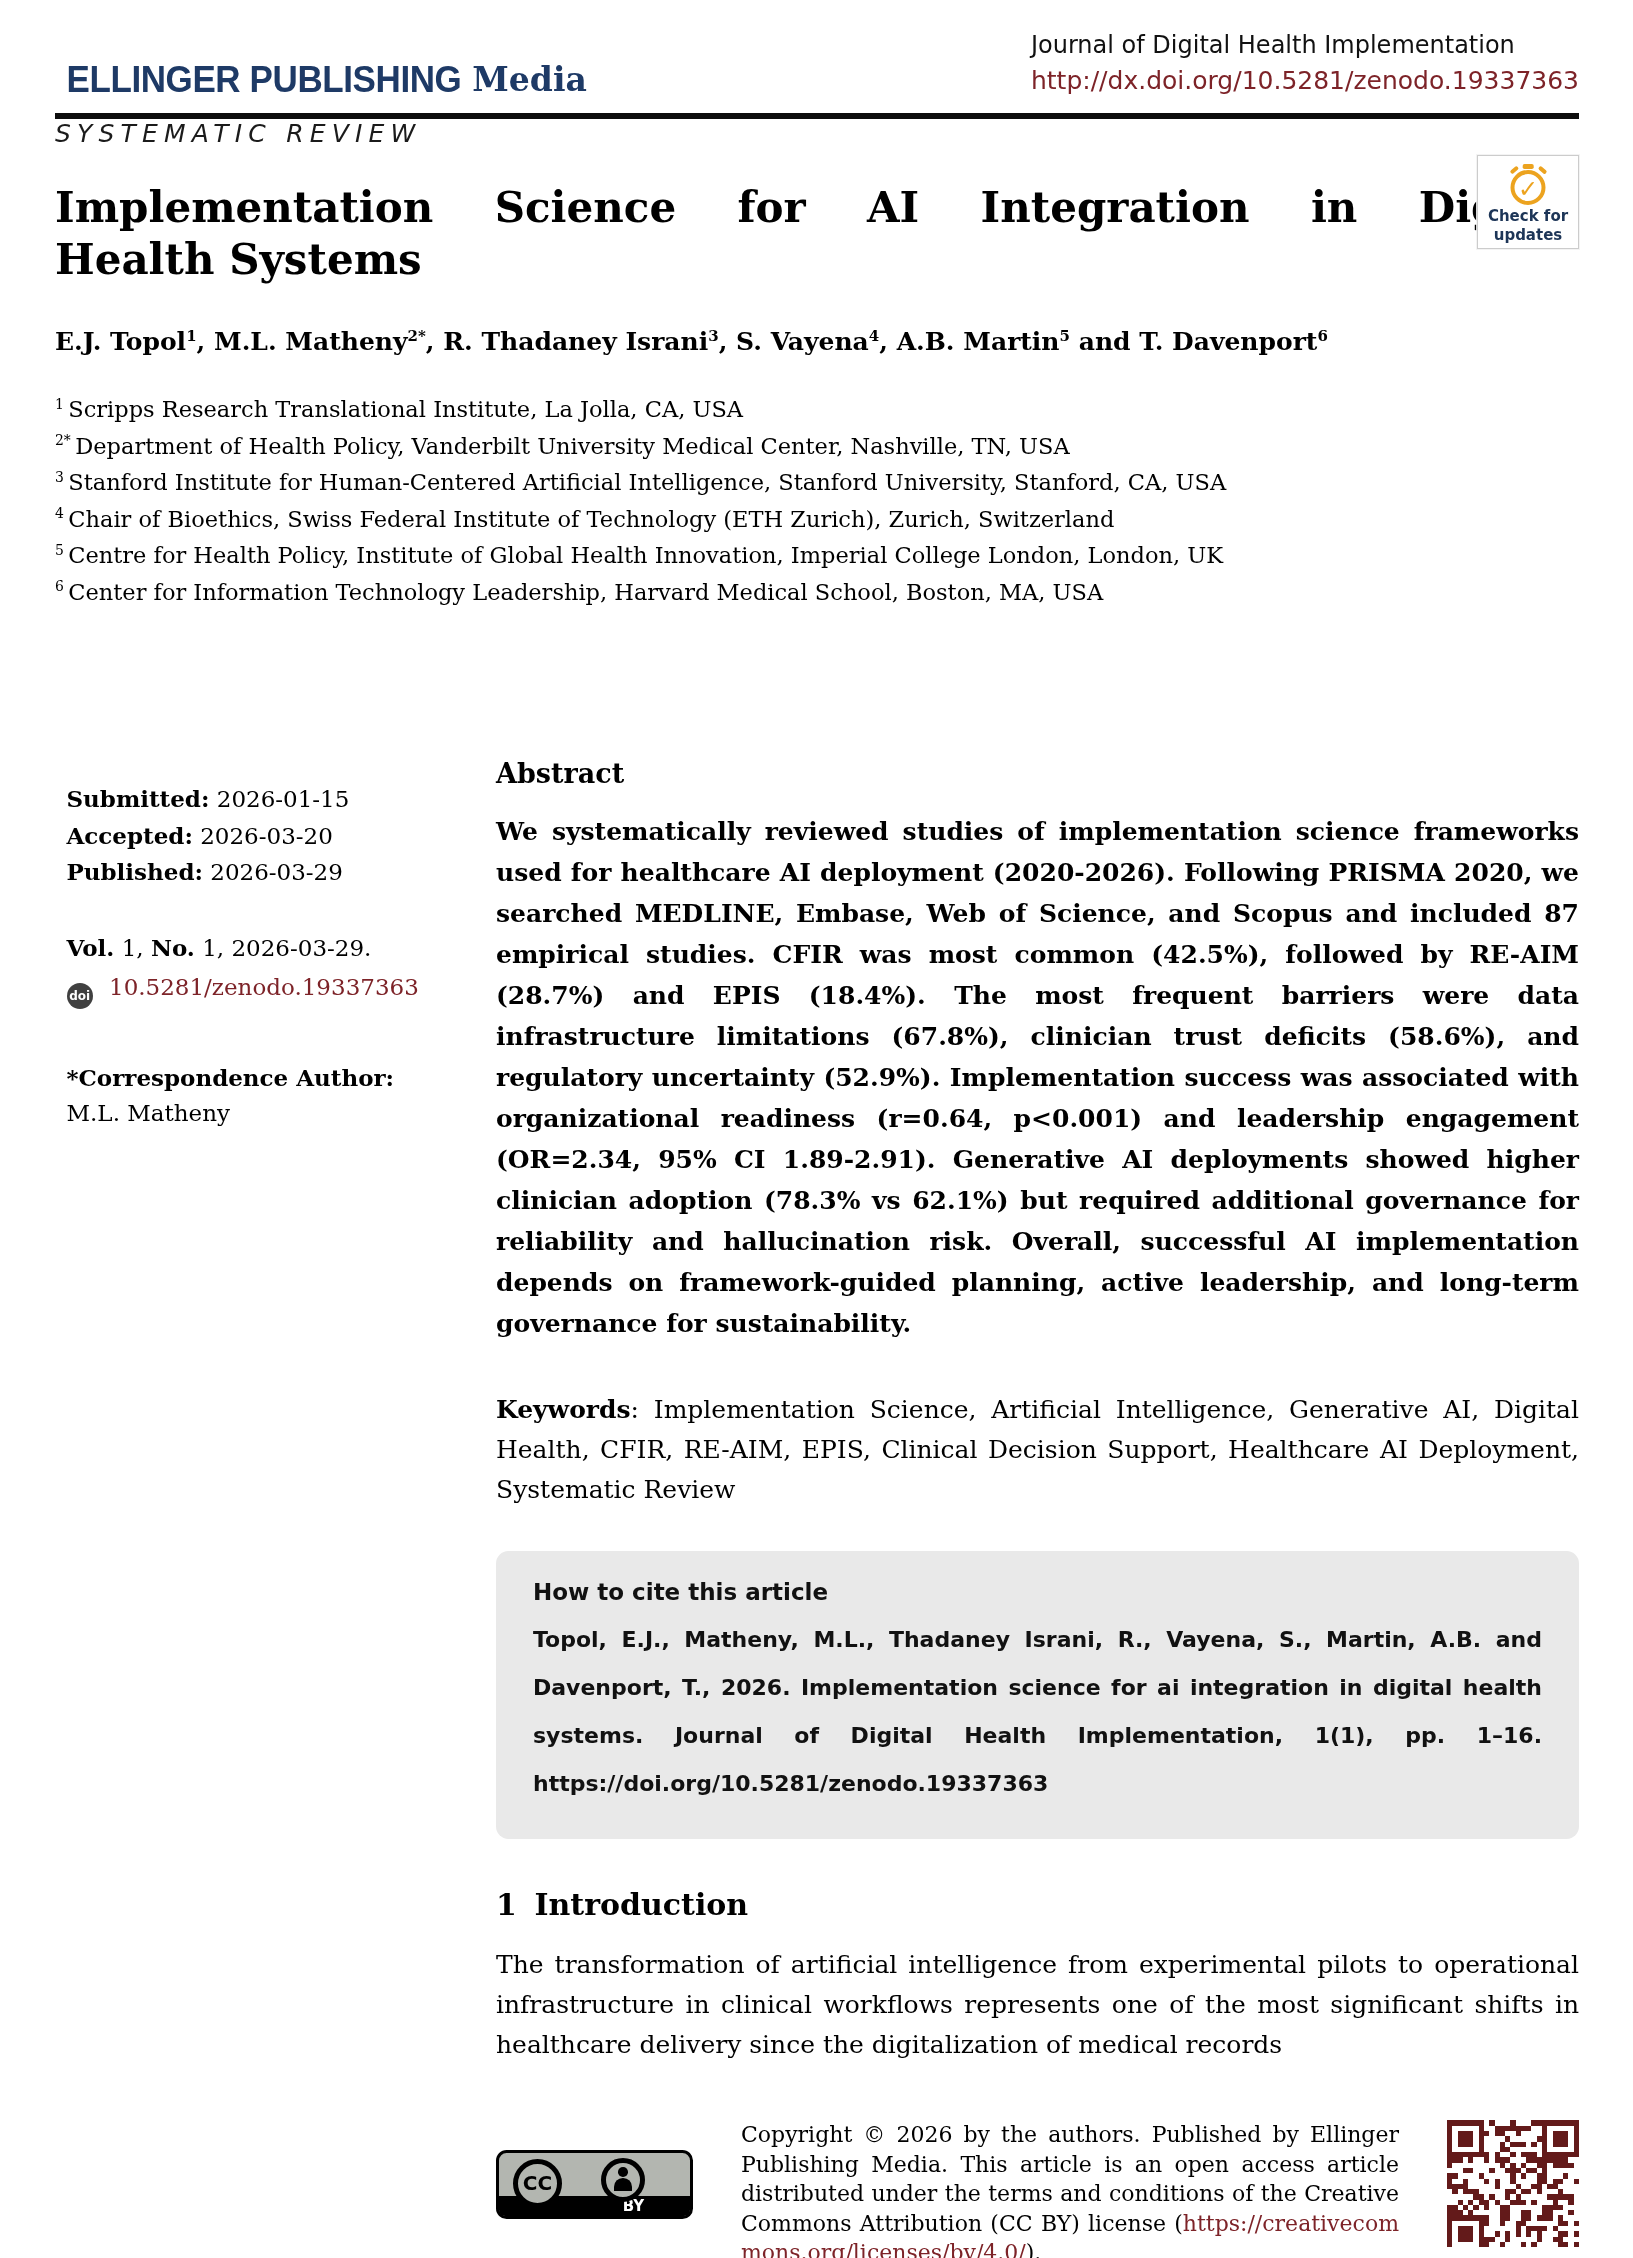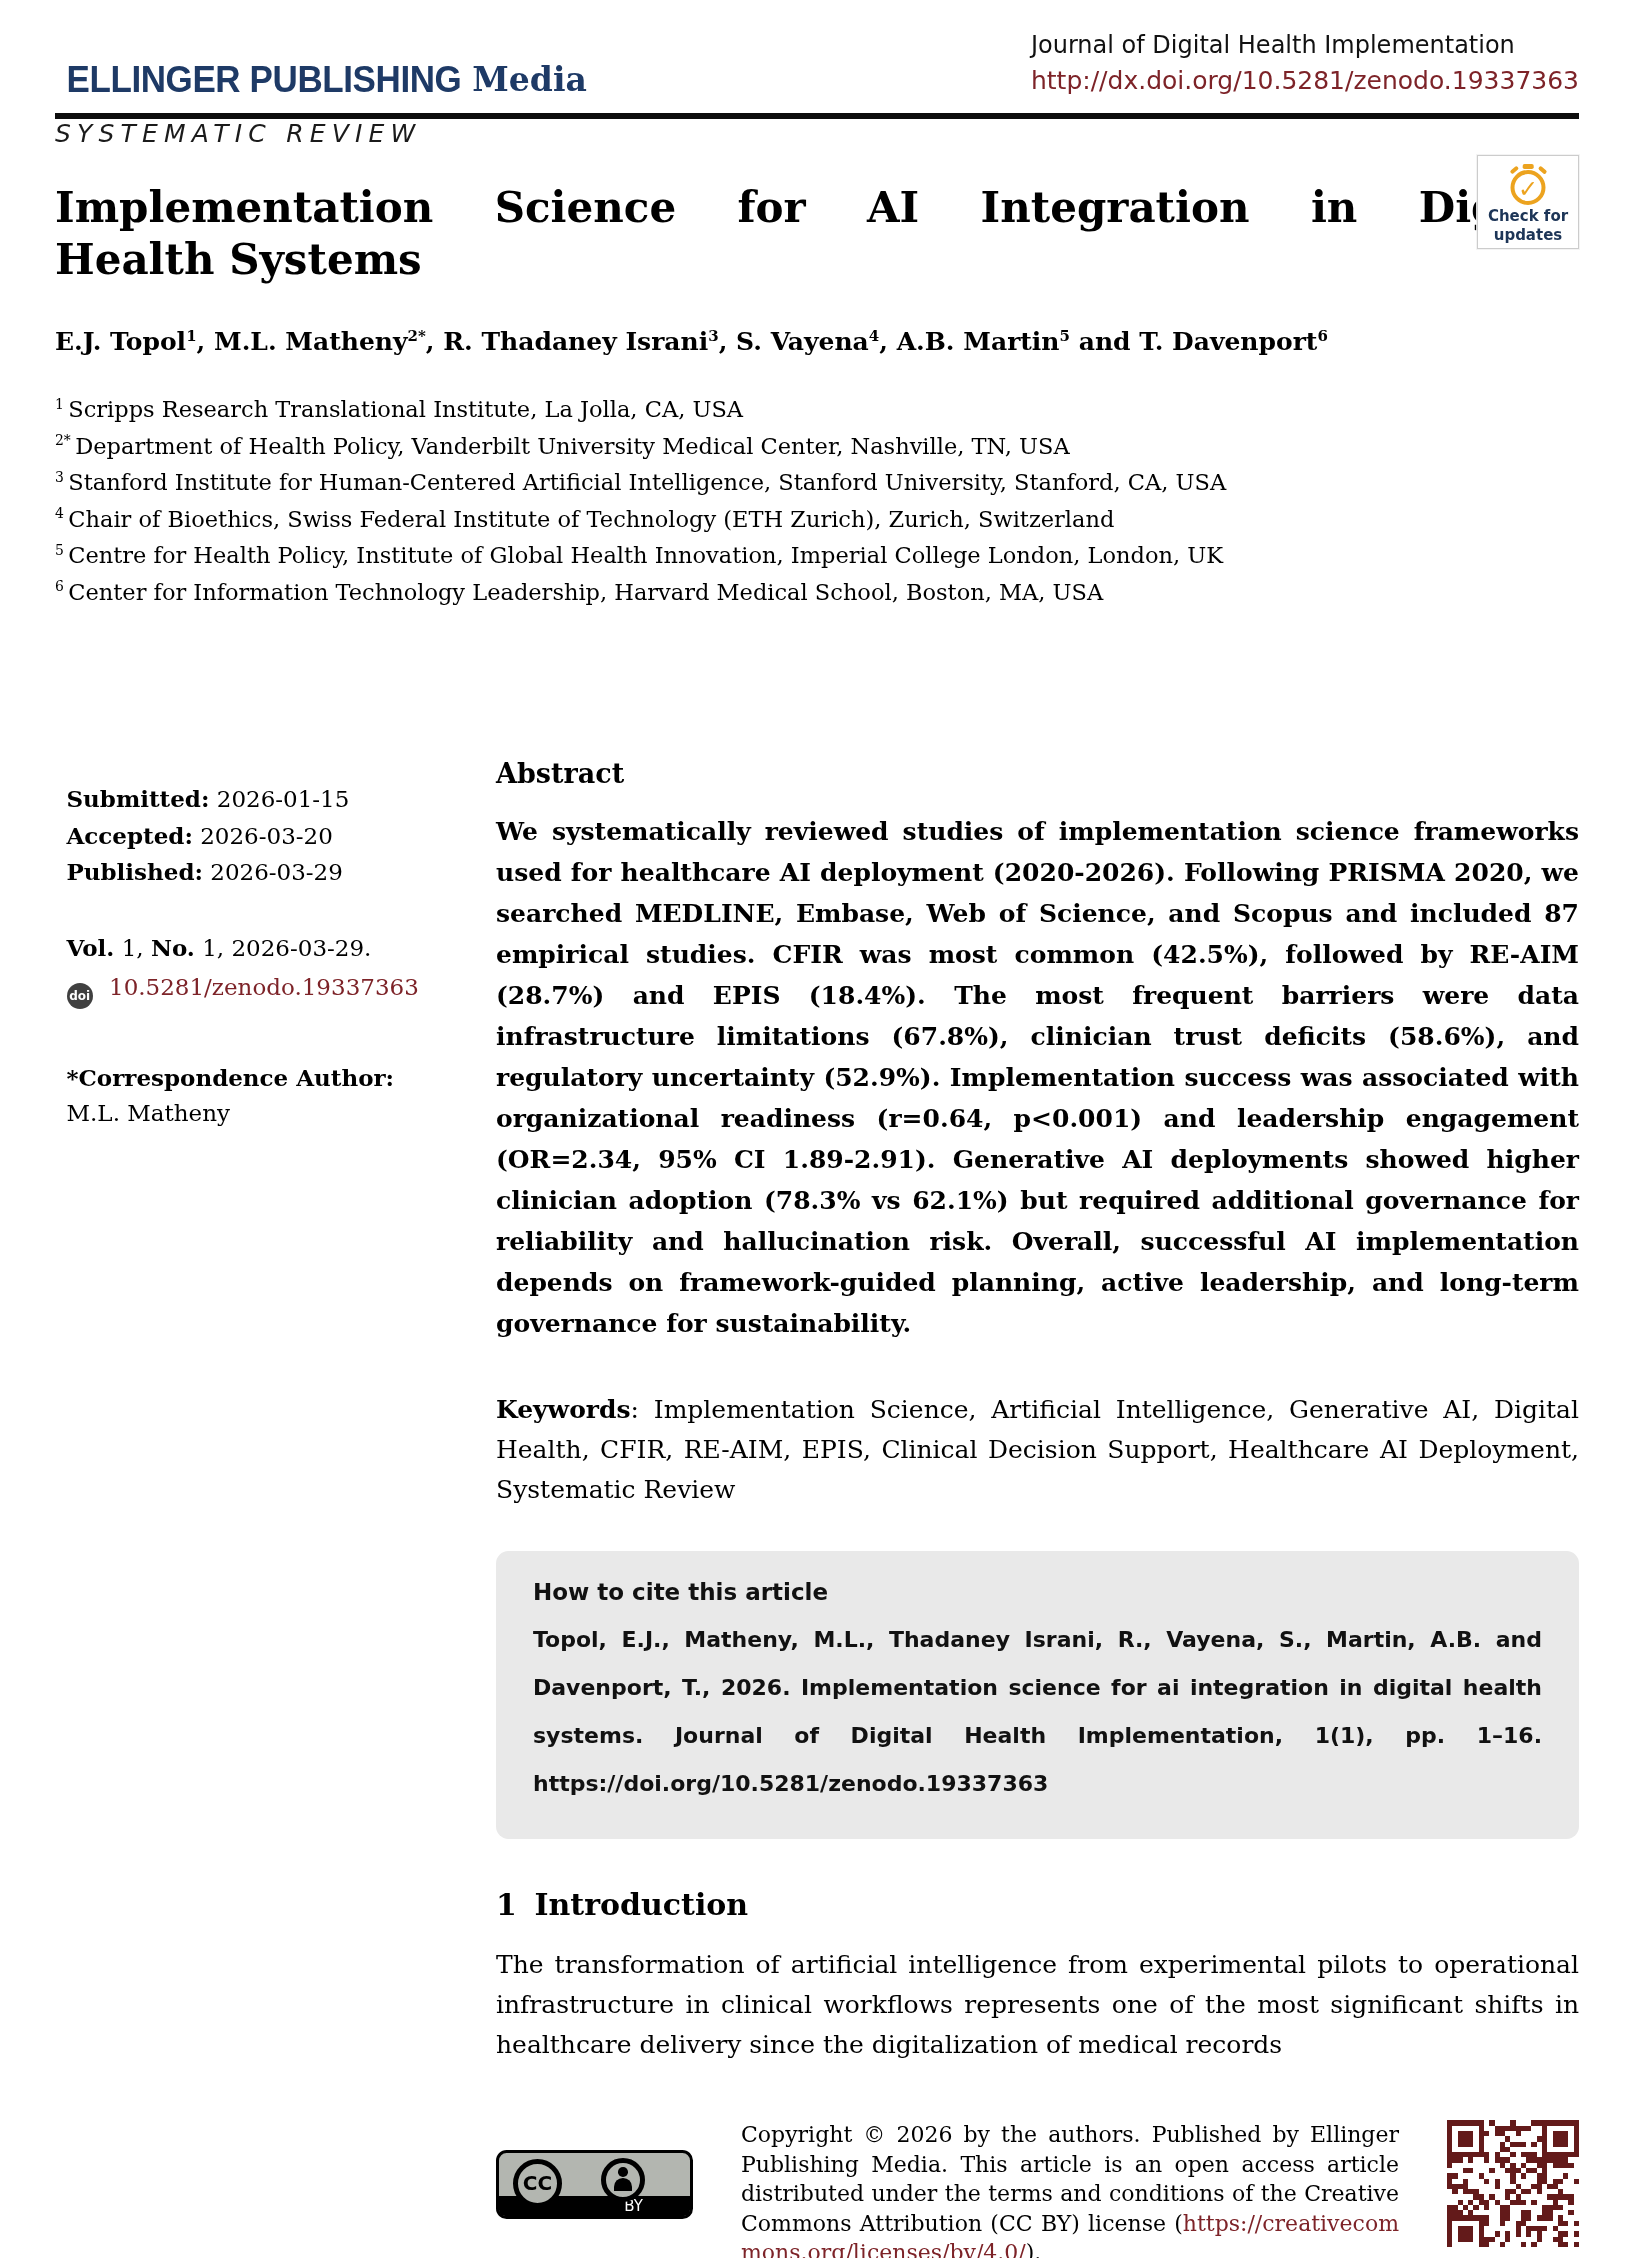--- a/index.html
+++ b/index.html
@@ -85,21 +85,21 @@
   .intro-h{margin-top:48px;font-size:30px;font-weight:bold;}
   .intro-h .num{margin-right:17.6px;}
   .intro-para{margin-top:23px;font-size:25px;line-height:1.6;text-align:justify;}
 
   
   .footer{display:flex;margin-top:55px;gap:48px;align-items:flex-start;}
   .cc-badge{position:relative;flex:0 0 197px;height:69px;margin-top:30px;
     background:var(--cc-gray);border:3.5px solid #000;border-radius:10.6px;}
   .cc-strip{position:absolute;bottom:0;left:0;right:0;height:20px;background:#000;
     border-radius:0 0 6.2px 6.2px;color:#fff;font-family:"DejaVu Sans",sans-serif;
-    font-weight:normal;font-size:15px;line-height:20px;text-align:center;padding-left:78px;}
+    font-weight:bold;font-size:15px;line-height:20px;text-align:center;padding-left:78px;}
   .cc-circle{position:absolute;border:5.3px solid #000;border-radius:50%;background:var(--cc-gray);}
   .cc-circle.c1{top:5.3px;left:14px;width:49px;height:49px;display:flex;align-items:center;justify-content:center;
     font-family:"DejaVu Sans",sans-serif;font-weight:bold;font-size:20px;}
   .cc-circle.c2{top:4.4px;left:102px;width:44px;height:44px;}
   .person .head{width:9.7px;height:9.7px;border-radius:50%;background:#000;margin:4.4px auto 0.9px;}
   .person .torso{width:18.5px;height:13.2px;background:#000;border-radius:8.8px 8.8px 0 0;margin:0 auto;}
 
   .copyright{flex:1;font-size:22px;line-height:1.34;text-align:justify;}
   .copyright a{color:var(--maroon);text-decoration:none;word-break:break-all;}
 

